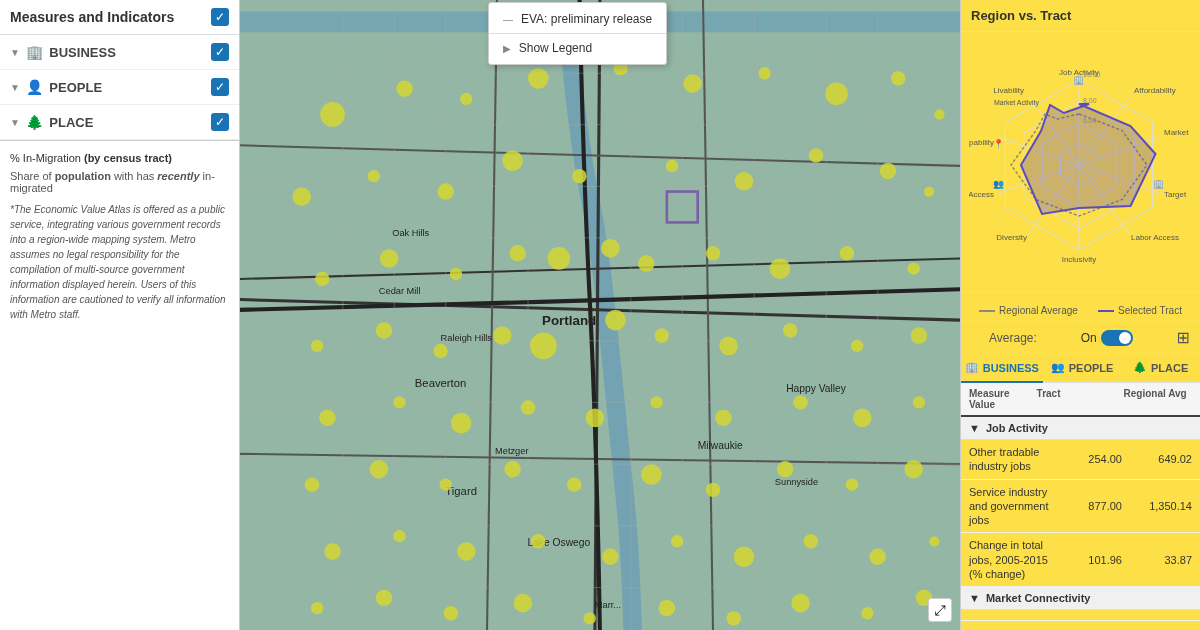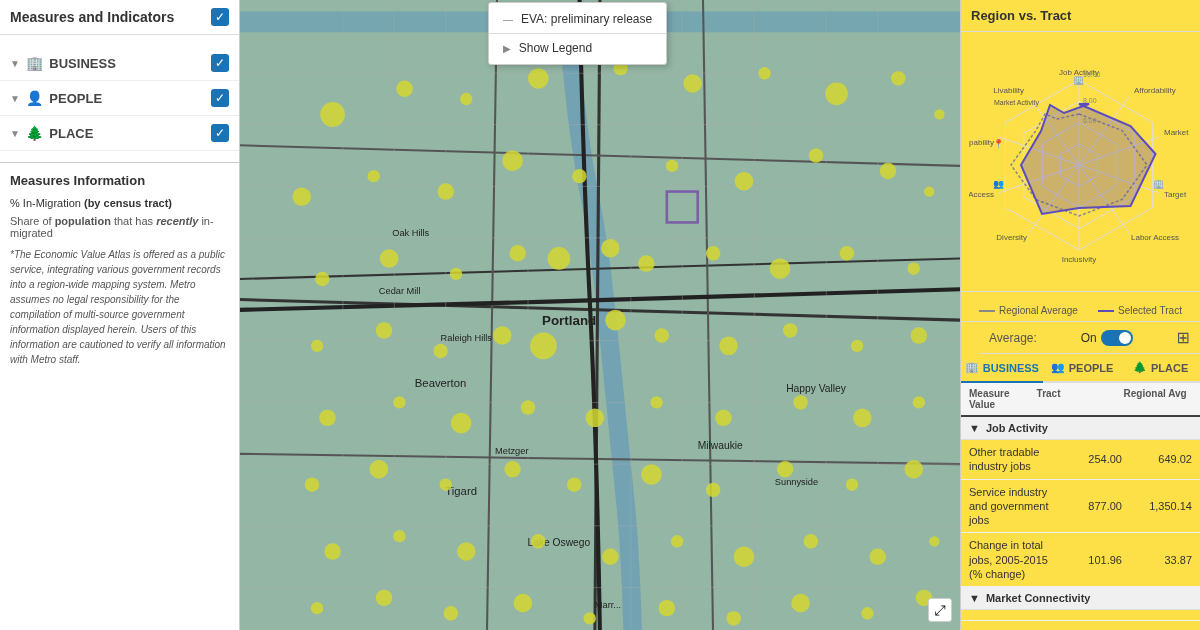--- a/index.html
+++ b/index.html
@@ -8,21 +8,20 @@
     
     #left-panel {
       width: 240px;
       min-width: 240px;
       height: 630px;
       background: #fff;
       display: flex;
       flex-direction: column;
       border-right: 1px solid #ccc;
       z-index: 10;
-      gap: 11px;
     }
 
     .panel-header {
       display: flex;
       align-items: center;
       justify-content: space-between;
       padding: 8px 10px;
       border-bottom: 1px solid #ddd;
     }
     .panel-header-title {
@@ -337,26 +336,25 @@
       <div class="category-left">
         <span class="chevron">▼</span>
         <span class="cat-icon">🌲</span>
         <span>PLACE</span>
       </div>
       <div class="checkbox-blue"></div>
     </div>
   </div>
 
   <div class="measures-info">
-    <div class="measures-info-title">Measures Information</div>
     <div class="migration-header">
       <span>% In-Migration </span><span class="bold" style="font-weight:bold">(by census tract)</span>
     </div>
     <div class="migration-sub">
-      <span>Share of </span><span style="font-weight:bold">population</span><span> that has </span><span style="font-weight:bold;font-style:italic">recently</span><span> in-migrated</span>
+      <span>Share of </span><span style="font-weight:bold">population</span><span> with has </span><span style="font-weight:bold;font-style:italic">recently</span><span> in-migrated</span>
     </div>
     <div class="disclaimer">*The Economic Value Atlas is offered as a public service, integrating various government records into a region-wide mapping system. Metro assumes no legal responsibility for the compilation of multi-source government information displayed herein. Users of this information are cautioned to verify all information with Metro staff.</div>
   </div>
 </div>
 
 <div id="map-area">
 
   <div class="dropdown-popup">
     <div class="dropdown-item">
       <span class="dd-icon">—</span>

